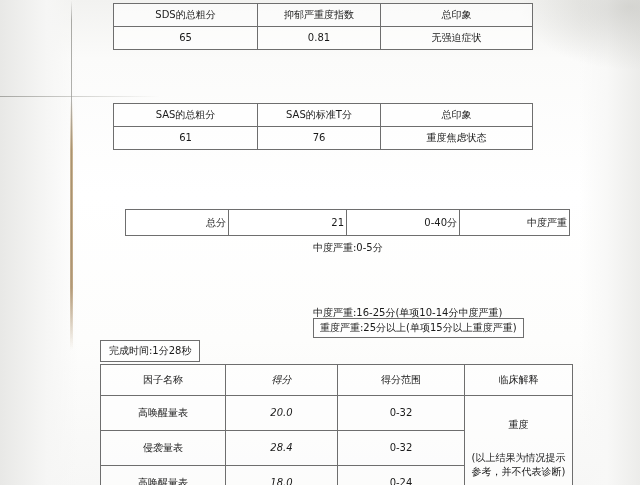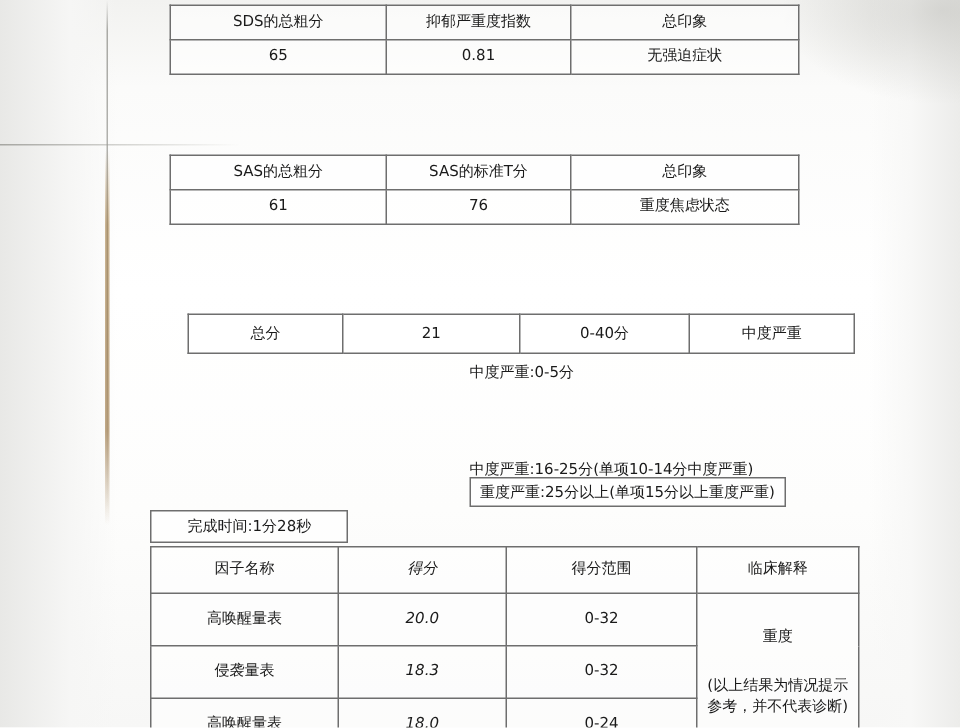--- a/index.html
+++ b/index.html
@@ -92,21 +92,21 @@
   #table-sas td:nth-child(3) { width: 147px; }
   #table-sas .hdr td { height: 16px; }
   #table-sas .val td { height: 16px; }
 
   
   #table-total { left: 125px; top: 209px; }
   #table-total td:nth-child(1) { width: 98px; }
   #table-total td:nth-child(2) { width: 113px; }
   #table-total td:nth-child(3) { width: 108px; }
   #table-total td:nth-child(4) { width: 105px; }
-  #table-total td { height: 19px; }
+  #table-total td { height: 19px; text-align: right; }
 
   
   .legend {
     position: absolute;
     left: 313px;
     font-size: 10px;
     color: #1a1a1a;
     white-space: nowrap;
   }
   .legend-box {
@@ -117,21 +117,21 @@
   }
 
   
   #completion-box {
     position: absolute;
     left: 100px;
     top: 340px;
     border: 1px solid #6e6e6e;
     font-size: 10px;
     color: #1a1a1a;
-    padding: 3px 24px;
+    padding: 3px 8px;
     background: rgba(255,255,255,0.55);
   }
 
   
   #table-factors { left: 100px; top: 364px; }
   #table-factors td:nth-child(1) { width: 120px; }
   #table-factors td:nth-child(2) { width: 107px; font-style: italic; }
   #table-factors td:nth-child(3) { width: 122px; }
   #table-factors td:nth-child(4) { width: 103px; }
   #table-factors td { height: 28px; }
@@ -220,21 +220,21 @@
       <td>高唤醒量表</td>
       <td>20.0</td>
       <td>0-32</td>
       <td class="note-cell" rowspan="3">
         <span class="note-strong">重度</span>
         <span>(以上结果为情况提示参考，并不代表诊断)</span>
       </td>
     </tr>
     <tr>
       <td>侵袭量表</td>
-      <td>18.3</td>
+      <td>28.4</td>
       <td>0-32</td>
     </tr>
     <tr>
       <td>高唤醒量表</td>
       <td>18.0</td>
       <td>0-24</td>
     </tr>
   </tbody>
     </table>
 

